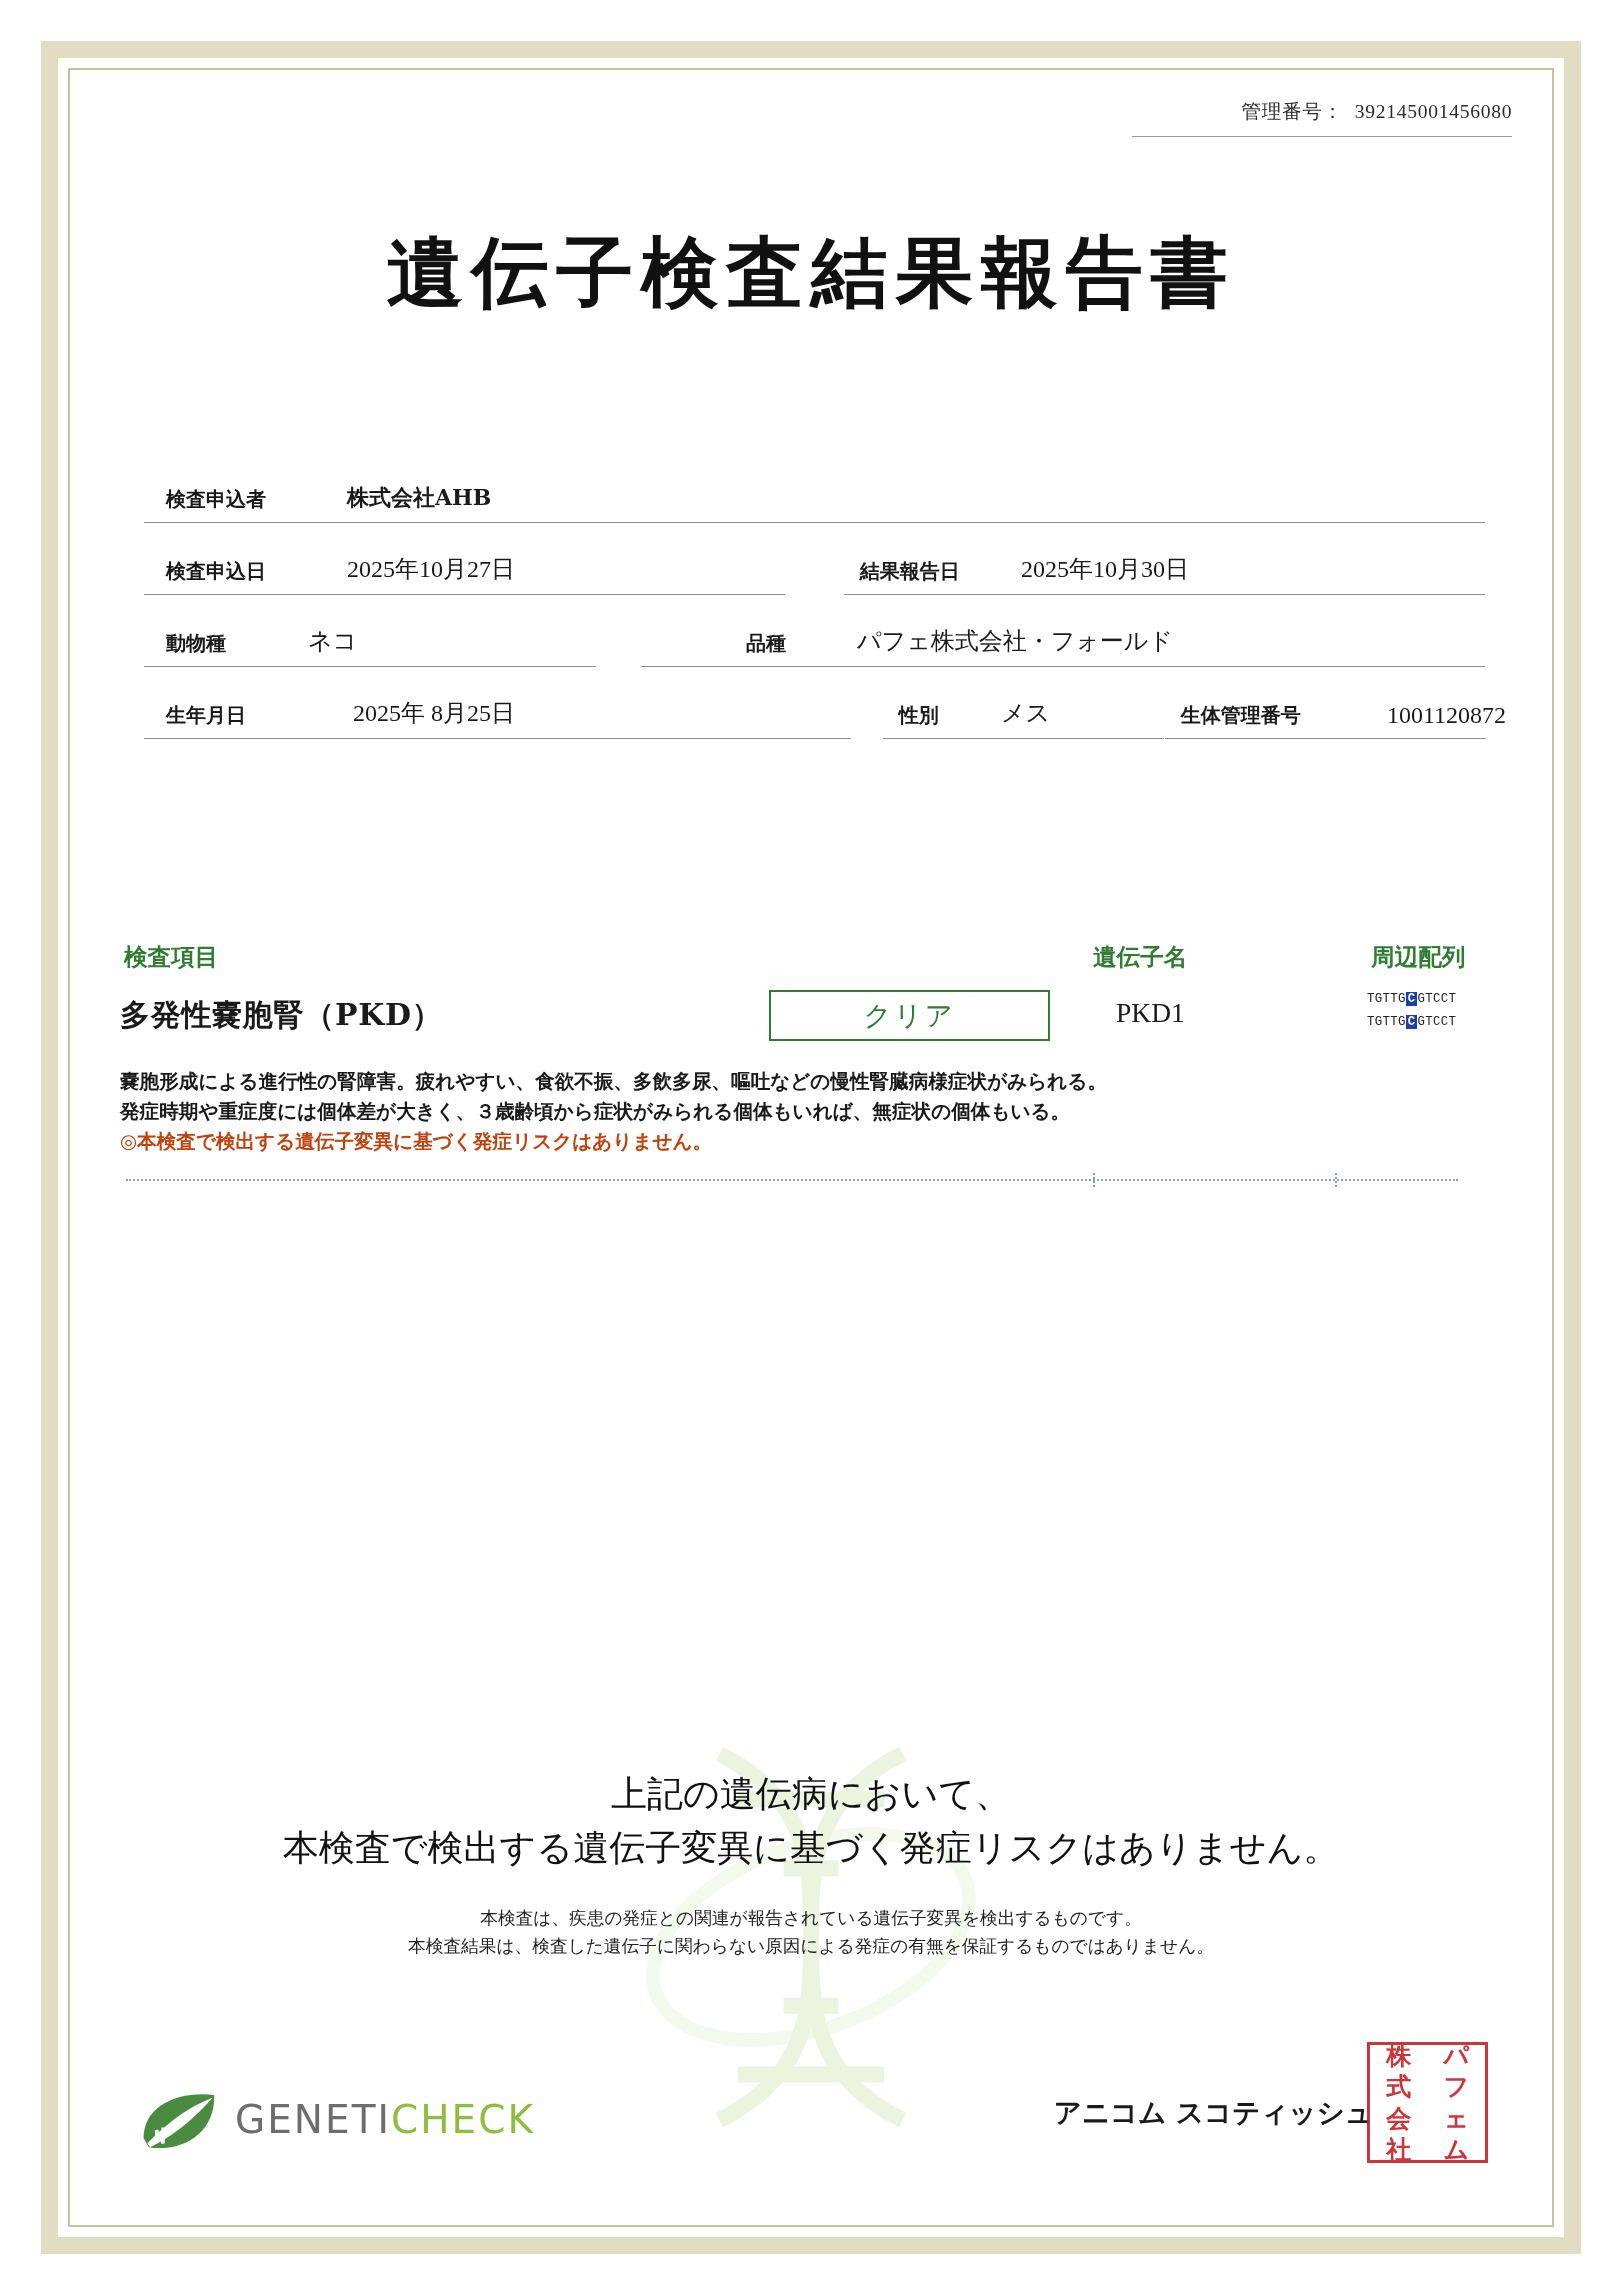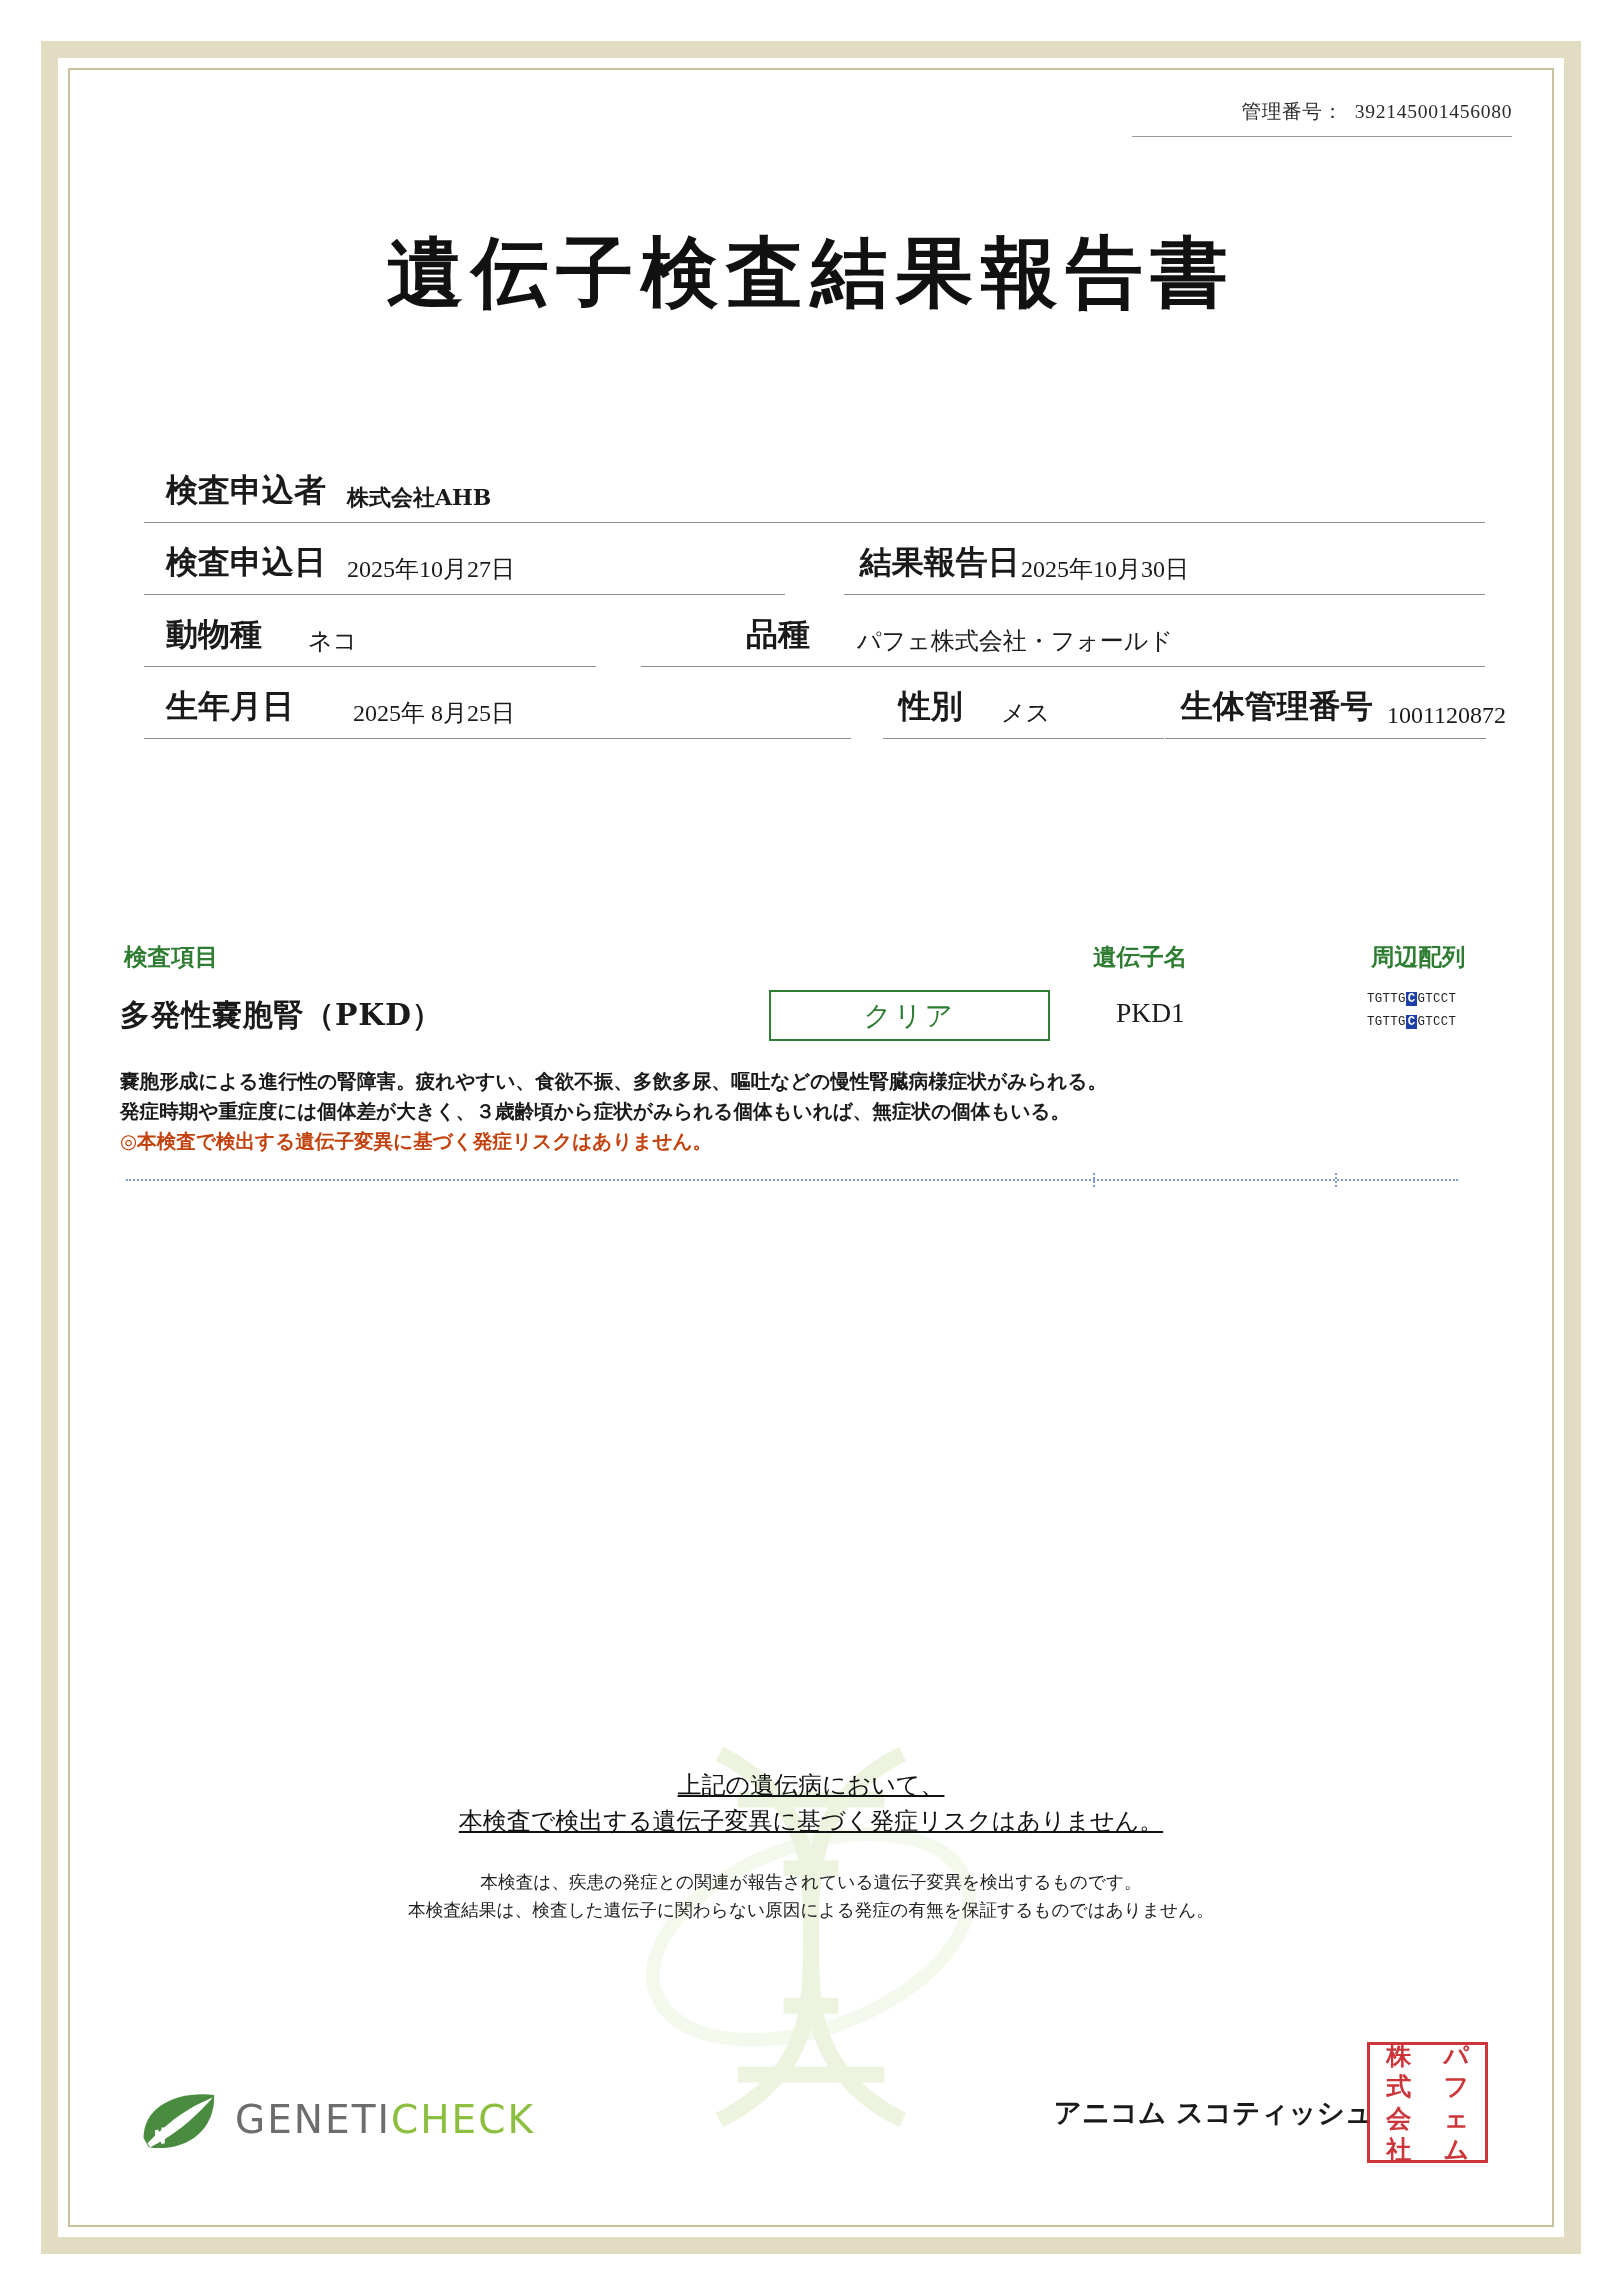--- a/index.html
+++ b/index.html
@@ -92,21 +92,21 @@
     position: absolute;
     bottom: 0;
     box-sizing: border-box;
     border-bottom: 1.3px solid #8d8d8d;
     height: 48px;
   }
   .fld .lbl {
     position: absolute;
     left: 22px;
     bottom: 9.2px;
-    font-size: 32px;
+    font-size: 20px;
     font-weight: 700;
     font-family: Liberation Serif, serif;
     white-space: nowrap;
     margin-top: 16px;
   }
   .fld .val {
     position: absolute;
     bottom: 9.2px;
     font-size: 24px;
     font-family: "Liberation Serif", serif;
@@ -261,25 +261,24 @@
   }
 
   
   .summary {
     position: absolute;
     left: 0; right: 0;
     top: 1682px;
     text-align: center;
   }
   .summary .s1, .summary .s2 {
-    font-size: 24px;
+    font-size: 36px;
     line-height: 1.5;
     font-family: "DejaVu Sans", "Liberation Sans", sans-serif;
     color: #111;
-    text-decoration: underline;
   }
   .summary .notes {
     margin-top: 29px;
     font-size: 17.7px;
     line-height: 1.6;
     font-family: "DejaVu Sans", "Liberation Sans", sans-serif;
     color: #222;
   }
 
   

